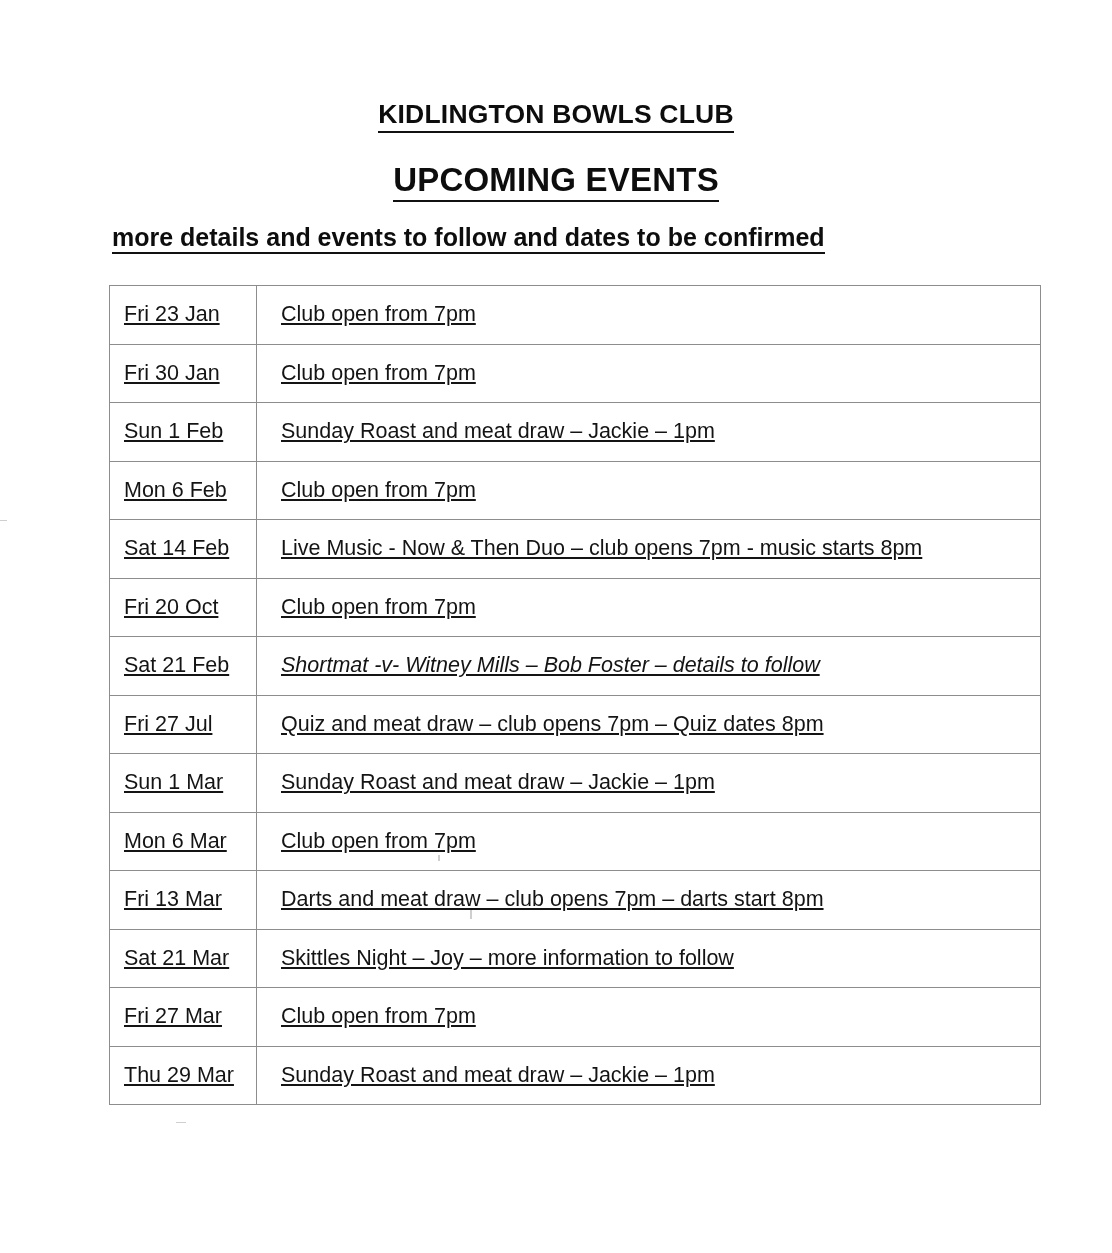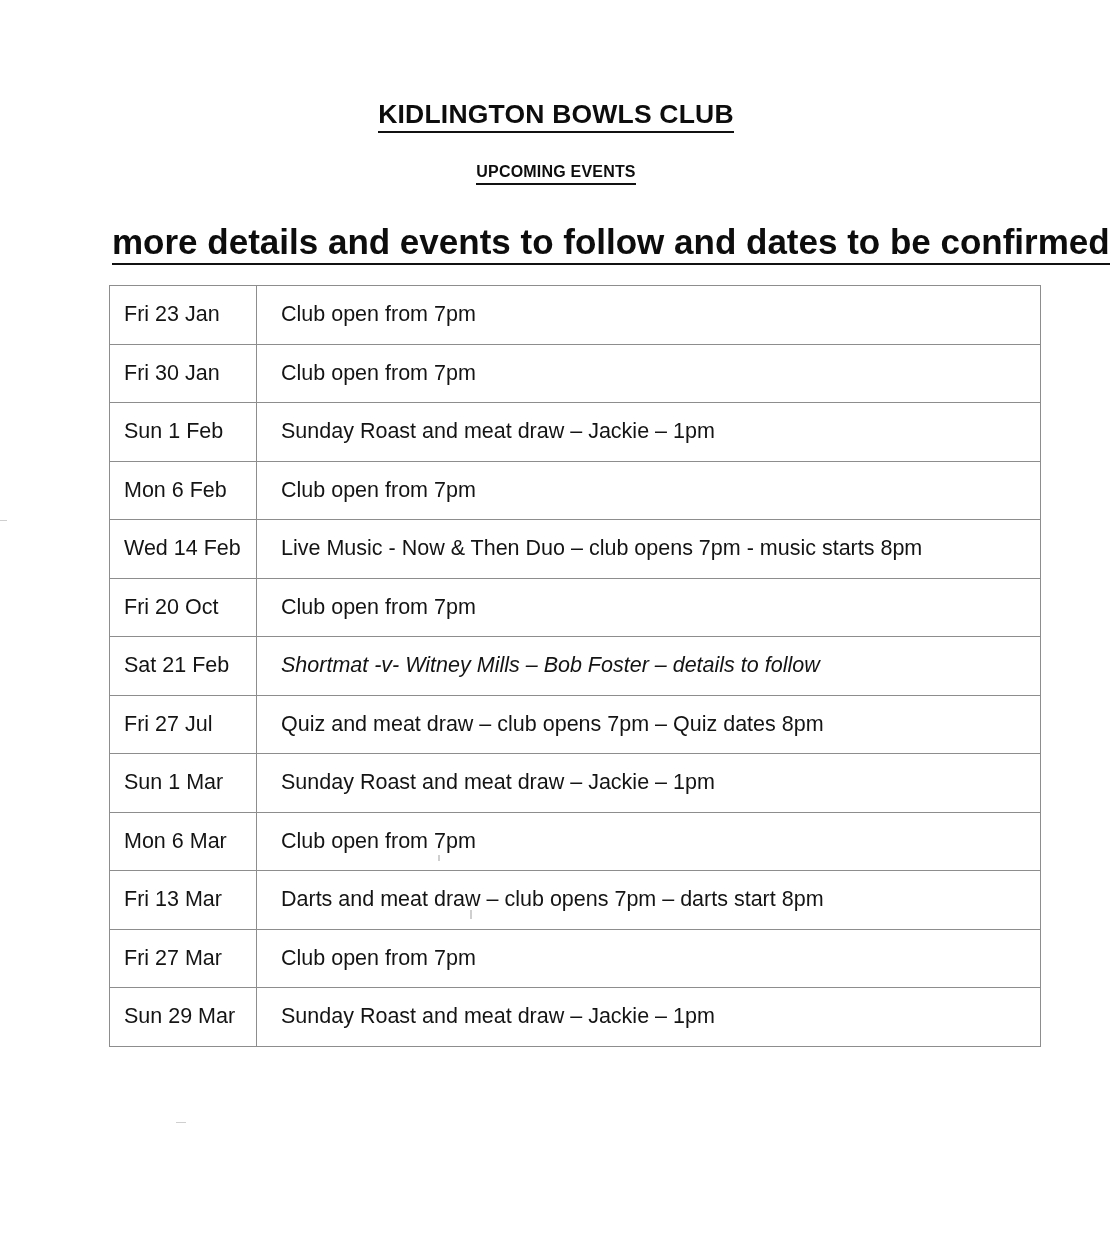--- a/index.html
+++ b/index.html
@@ -42,33 +42,33 @@
   .h-sub .txt {
     display: inline-block;
     font-weight: bold;
     color: #0d0d0d;
     letter-spacing: 0.2px;
     border-bottom: 2.5px solid #111;
     padding-bottom: 2px;
     line-height: 1.05;
   }
   .h-title .txt { font-size: 26.5px; }
-  .h-sub   .txt { font-size: 16px; }
+  .h-sub   .txt { font-size: 33px; }
 
   .h-note {
     position: absolute;
     top: 224px;
     left: 112px;
     width: 870px;
     text-align: left;
   }
   .h-note .txt {
     display: inline-block;
     font-weight: bold;
-    font-size: 35px;
+    font-size: 25px;
     color: #0d0d0d;
     border-bottom: 2.5px solid #111;
     padding-bottom: 2px;
     line-height: 1.05;
     white-space: nowrap;
   }
 
   
   .events-table {
     position: absolute;
@@ -83,20 +83,21 @@
 
   .events-table td {
     border: 1px solid #8d8d8d;
     height: 57.5px;
     padding: 0 0 0 14px;
     vertical-align: middle;
     font-size: 21.5px;
     color: #141414;
     white-space: nowrap;
     overflow: hidden;
+    text-decoration: underline;
   }
   .events-table td.date-cell {
     padding-left: 14px;
   }
   .events-table td.event-cell {
     padding-left: 24px;
   }
   .events-table tr.italic-row td.event-cell {
     font-style: italic;
     margin-top: 38px;
@@ -142,21 +143,21 @@
         </tr>
         <tr>
           <td class="date-cell">Sun 1 Feb</td>
           <td class="event-cell">Sunday Roast and meat draw – Jackie – 1pm</td>
         </tr>
         <tr>
           <td class="date-cell">Mon 6 Feb</td>
           <td class="event-cell">Club open from 7pm</td>
         </tr>
         <tr>
-          <td class="date-cell">Wed 14 Feb</td>
+          <td class="date-cell">Sat 14 Feb</td>
           <td class="event-cell">Live Music - Now &amp; Then Duo – club opens 7pm - music starts 8pm</td>
         </tr>
         <tr>
           <td class="date-cell">Fri 20 Oct</td>
           <td class="event-cell">Club open from 7pm</td>
         </tr>
         <tr class="italic-row">
           <td class="date-cell">Sat 21 Feb</td>
           <td class="event-cell">Shortmat -v- Witney Mills – Bob Foster – details to follow</td>
         </tr>
@@ -170,25 +171,29 @@
         </tr>
         <tr>
           <td class="date-cell">Mon 6 Mar</td>
           <td class="event-cell">Club open from 7pm</td>
         </tr>
         <tr>
           <td class="date-cell">Fri 13 Mar</td>
           <td class="event-cell">Darts and meat draw – club opens 7pm – darts start 8pm</td>
         </tr>
         <tr>
+          <td class="date-cell">Sat 21 Mar</td>
+          <td class="event-cell">Skittles Night – Joy – more information to follow</td>
+        </tr>
+        <tr>
           <td class="date-cell">Fri 27 Mar</td>
           <td class="event-cell">Club open from 7pm</td>
         </tr>
         <tr>
-          <td class="date-cell">Sun 29 Mar</td>
+          <td class="date-cell">Thu 29 Mar</td>
           <td class="event-cell">Sunday Roast and meat draw – Jackie – 1pm</td>
         </tr>
       </tbody>
   </table>
 
   <div class="speck" style="left:0px;  top:520px; width:7px;  height:1px;"></div>
   <div class="speck" style="left:176px;top:1122px;width:10px;height:1px;"></div>
   <div class="speck" style="left:470px;top:910px; width:2px; height:9px;"></div>
   <div class="speck" style="left:438px;top:855px; width:2px; height:6px;"></div>
 

